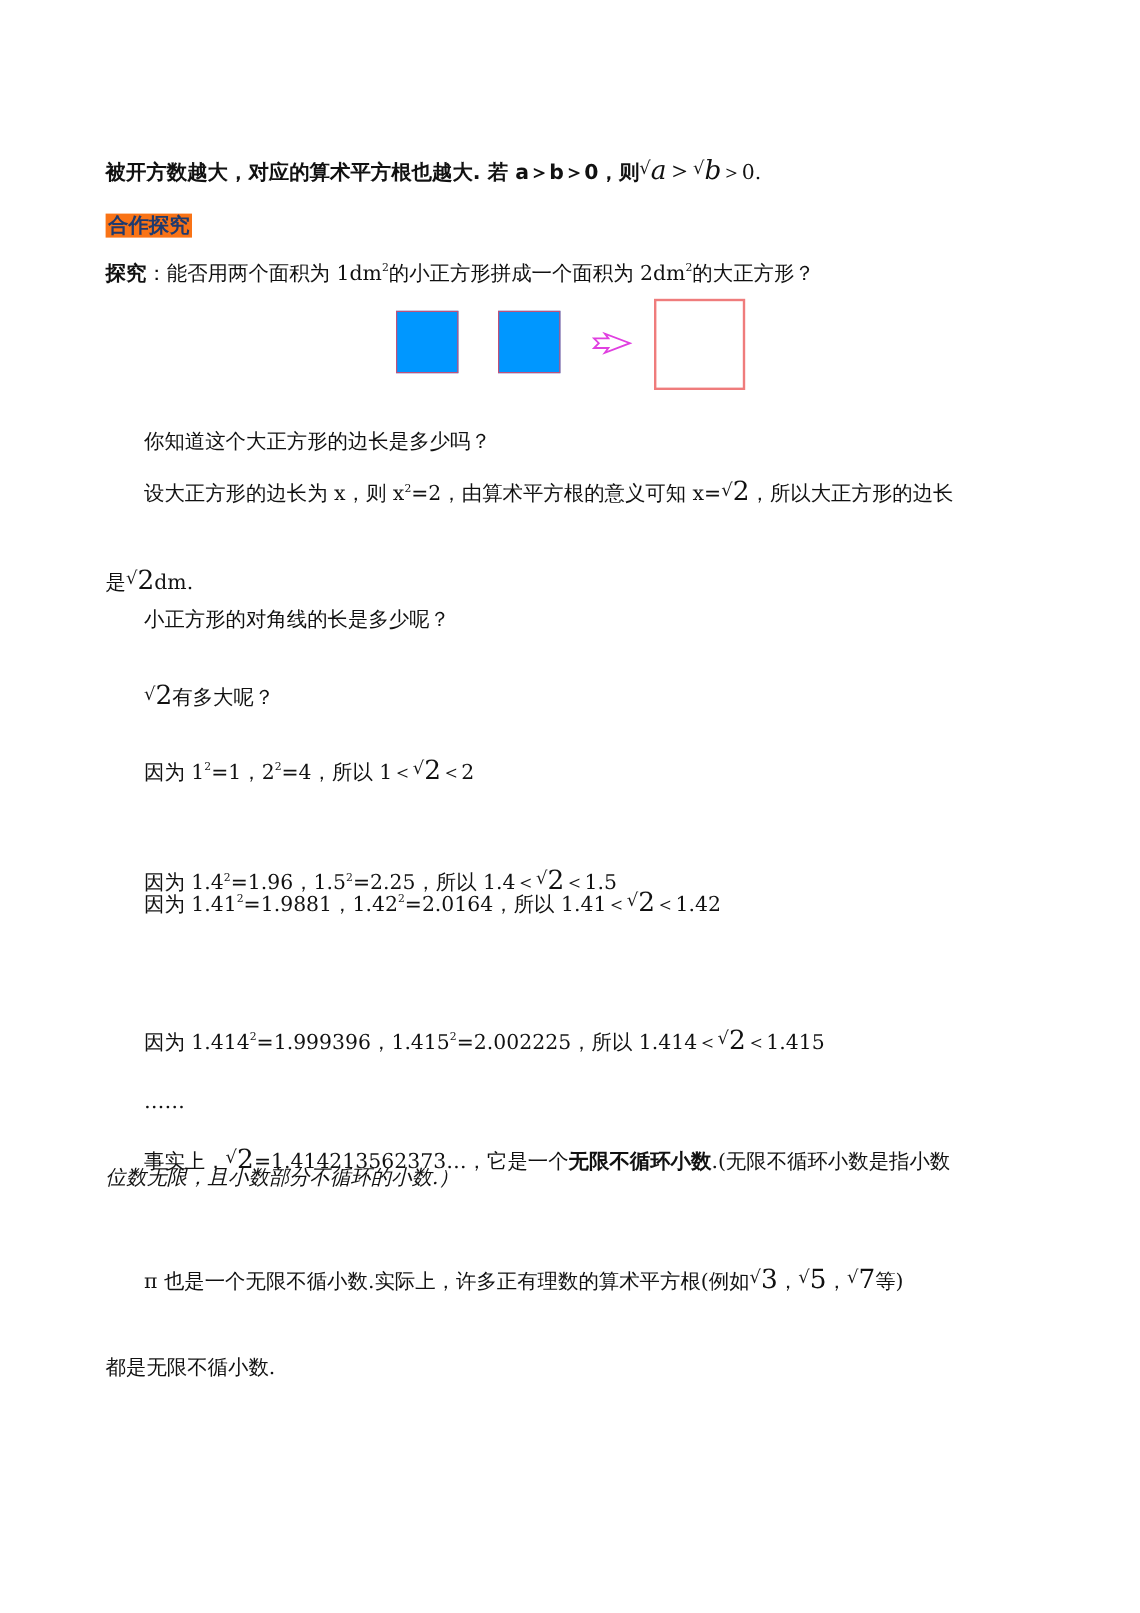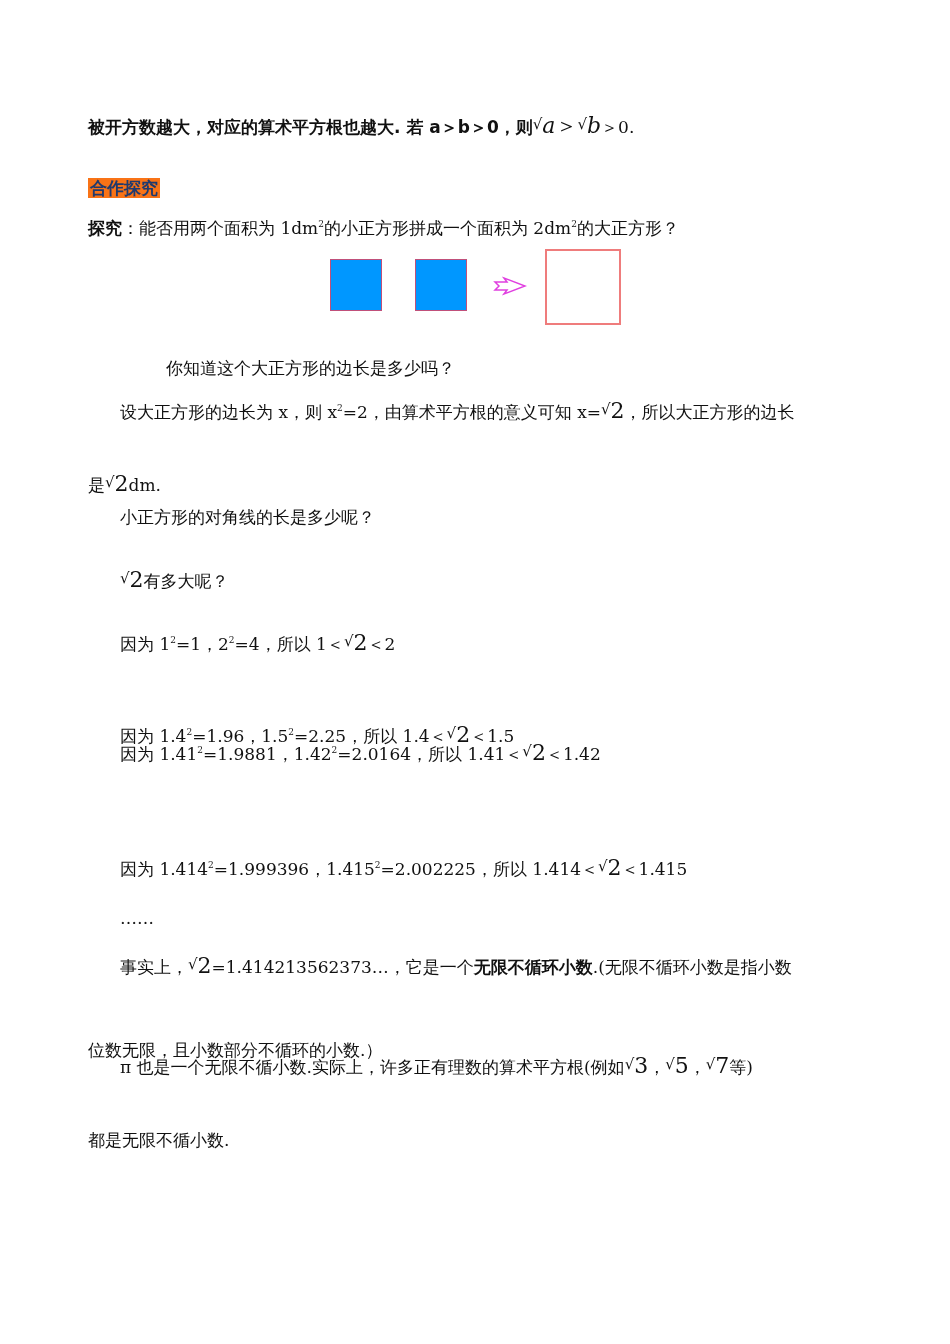--- a/index.html
+++ b/index.html
@@ -14,42 +14,42 @@
   .sqrt .rad { font-size: 15px; vertical-align: 4px; }
   .sqrt i { font-style: italic; }
   sup { font-size: 9px; vertical-align: 7px; }
   .sq-small { position: absolute; width: 50px; height: 50px; background: #0097ff; border: 1px solid #c0507a; }
   .sq-big { position: absolute; width: 72px; height: 72px; background: #fff; border: 2px solid #ef7c7c; }
   .arrow { position: absolute; }
 </style>
 </head>
 <body>
 
-<div class="line" style="top:112px;font-weight:bold;font-family:'DejaVu Sans',sans-serif;">
+<div class="line" style="top:128px;font-weight:bold;font-family:'DejaVu Sans',sans-serif;">
   <span>被开方数越大，对应的算术平方根也越大. 若 a＞b＞0，则</span><span class="sqrt" style="font-weight:normal;"><span class="rad">√</span><i>a</i></span><span class="sqrt" style="font-weight:normal;">＞</span><span class="sqrt" style="font-weight:normal;"><span class="rad">√</span><i>b</i></span><span style="font-weight:normal;font-family:'DejaVu Serif',serif;">＞0.</span>
 </div>
 
 <div class="line" style="top:176px;">
   <span class="heading">合作探究</span>
 </div>
 
 <div class="line" style="top:212px;">
   <span class="bold">探究</span><span>：能否用两个面积为 1dm</span><sup>2</sup><span>的小正方形拼成一个面积为 2dm</span><sup>2</sup><span>的大正方形？</span>
 </div>
 
 <div>
   <div class="sq-small" style="left:330px;top:259px;"></div>
   <div class="sq-small" style="left:415px;top:259px;"></div>
   <svg class="arrow" style="left:493px;top:276px;" width="34" height="20" viewBox="0 0 34 20">
     <path d="M2 6 L14 6 L11 2 L32 10 L11 18 L14 14 L2 14 L6 10 Z" fill="none" stroke="#e040e0" stroke-width="1.5"></path>
   </svg>
   <div class="sq-big" style="left:545px;top:249px;"></div>
 </div>
 
-<div class="line indent" style="top:356px;margin-left:46px;">你知道这个大正方形的边长是多少吗？</div>
+<div class="line indent" style="top:356px;">你知道这个大正方形的边长是多少吗？</div>
 
 <div class="line indent" style="top:396px;">
   <span>设大正方形的边长为 x，则 x</span><sup>2</sup><span>=2，由算术平方根的意义可知 x=</span><span class="sqrt"><span class="rad">√</span><span>2</span></span><span>，所以大正方形的边长</span>
 </div>
 
 <div class="line" style="top:470px;">
   <span>是</span><span class="sqrt"><span class="rad">√</span><span>2</span></span><span>dm.</span>
 </div>
 
 <div class="line indent" style="top:505px;">小正方形的对角线的长是多少呢？</div>
@@ -69,18 +69,18 @@
 </div>
 <div class="line indent" style="top:853px;">
   <span>因为 1.414</span><sup>2</sup><span>=1.999396，1.415</span><sup>2</sup><span>=2.002225，所以 1.414＜</span><span class="sqrt"><span class="rad">√</span><span>2</span></span><span>＜1.415</span>
 </div>
 
 <div class="line indent" style="top:906px;">……</div>
 
 <div class="line indent" style="top:952px;">
   <span>事实上，</span><span class="sqrt"><span class="rad">√</span><span>2</span></span><span>=1.414213562373…，它是一个</span><span class="bold">无限不循环小数</span><span>.(无限不循环小数是指小数</span>
 </div>
-<div class="line" style="top:1038px;">位数无限，且小数部分不循环的小数.）</div>
+<div class="line" style="top:970px;font-style:italic;">位数无限，且小数部分不循环的小数.）</div>
 
 <div class="line indent" style="top:1052px;">
   <span>π 也是一个无限不循小数.实际上，许多正有理数的算术平方根(例如</span><span class="sqrt"><span class="rad">√</span><span>3</span></span><span>，</span><span class="sqrt"><span class="rad">√</span><span>5</span></span><span>，</span><span class="sqrt"><span class="rad">√</span><span>7</span></span><span>等)</span>
 </div>
 <div class="line" style="top:1128px;text-align:center;">都是无限不循小数.</div>
 
 </body></html>

